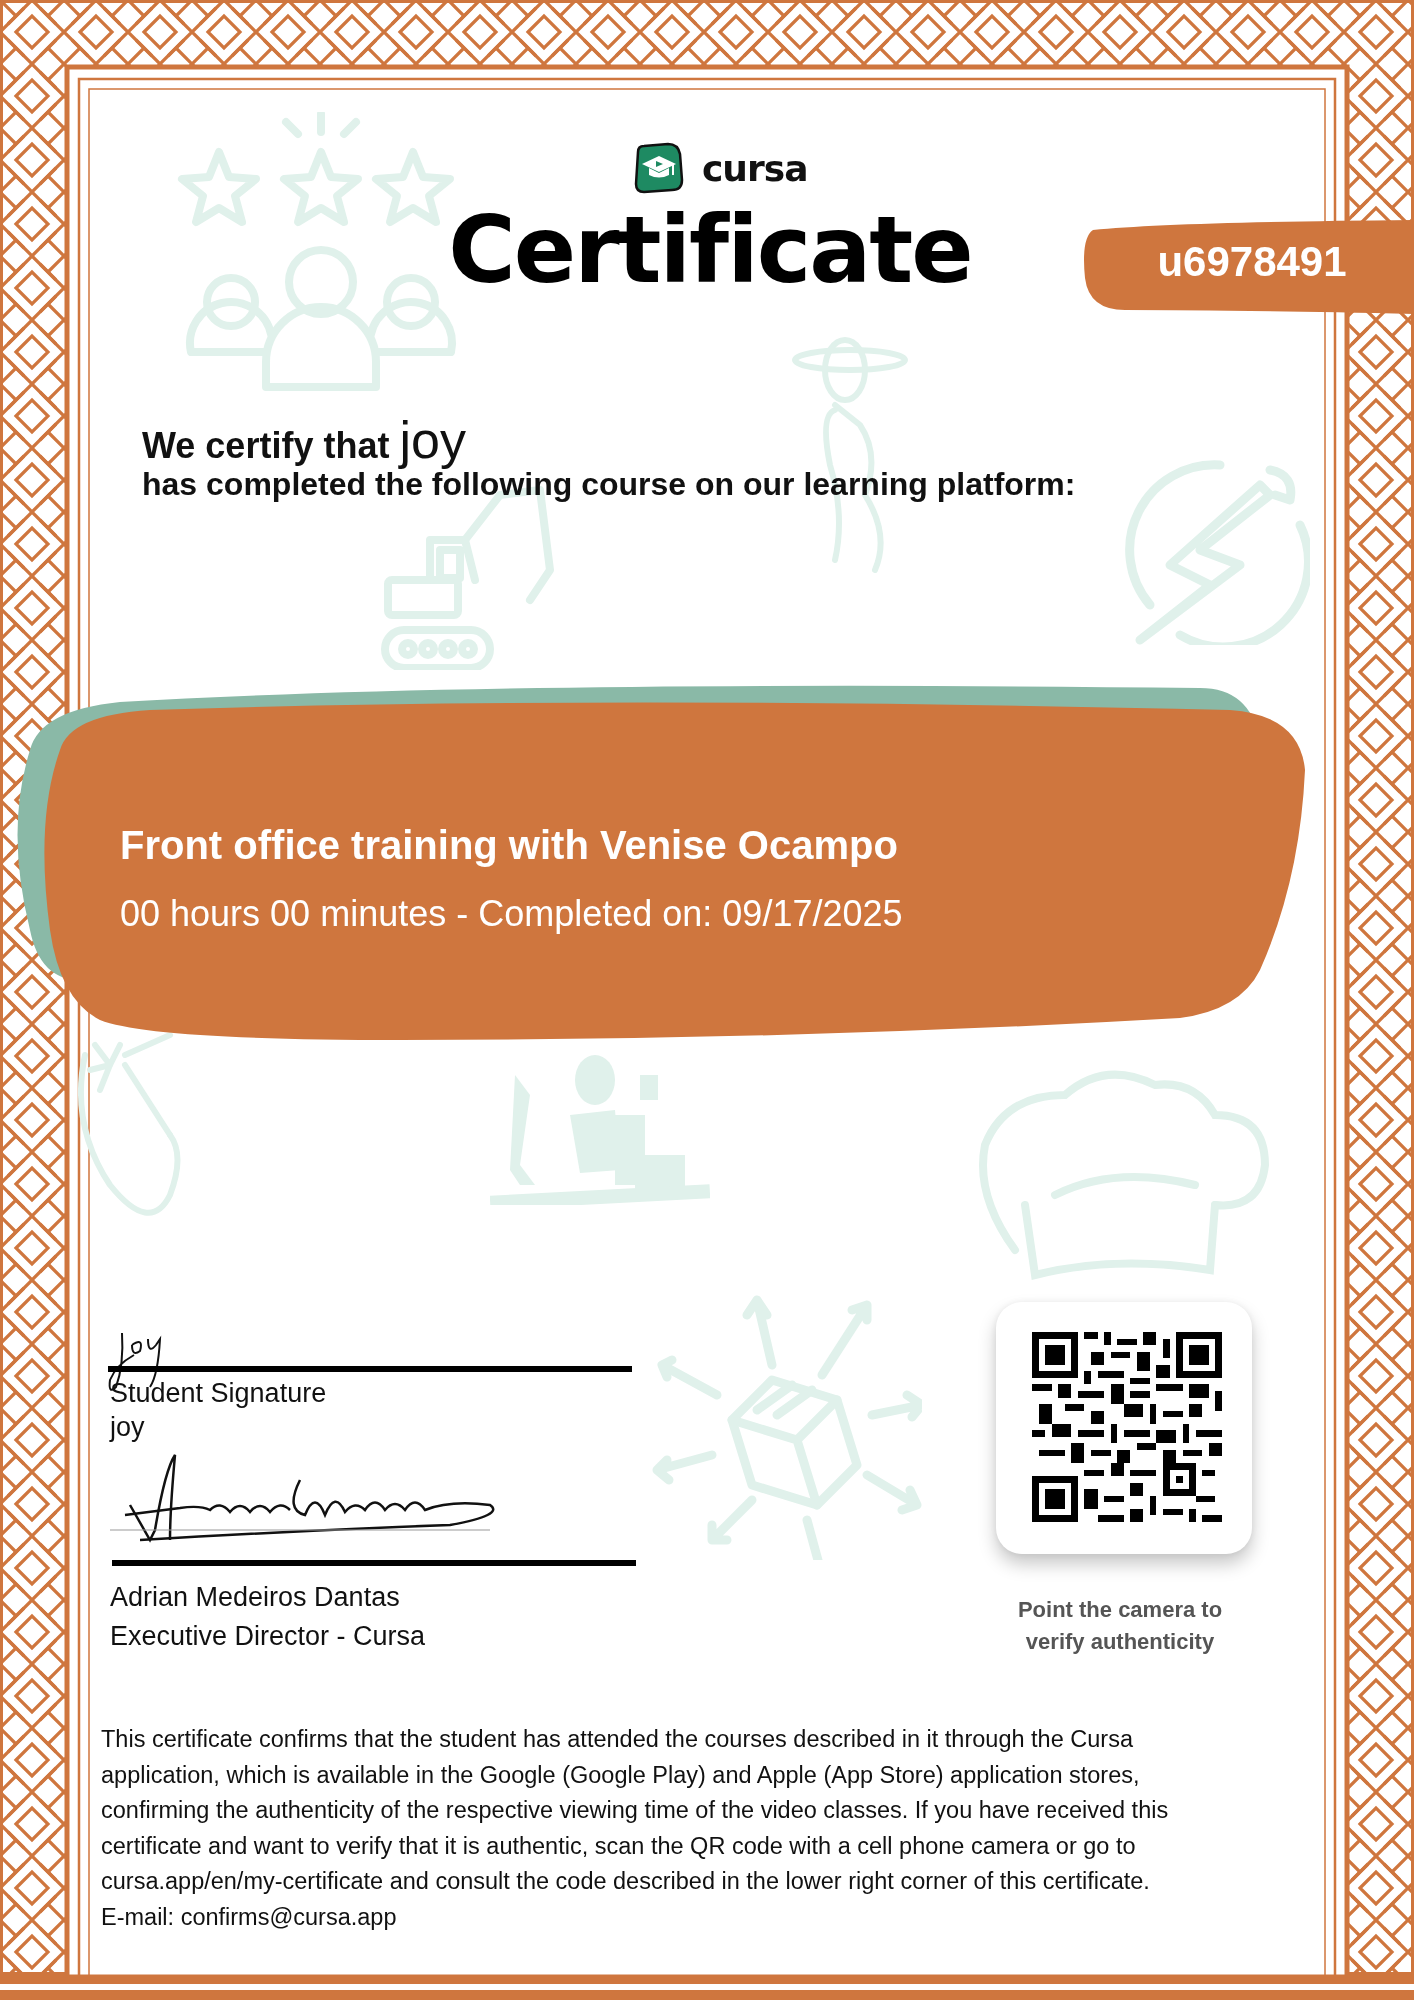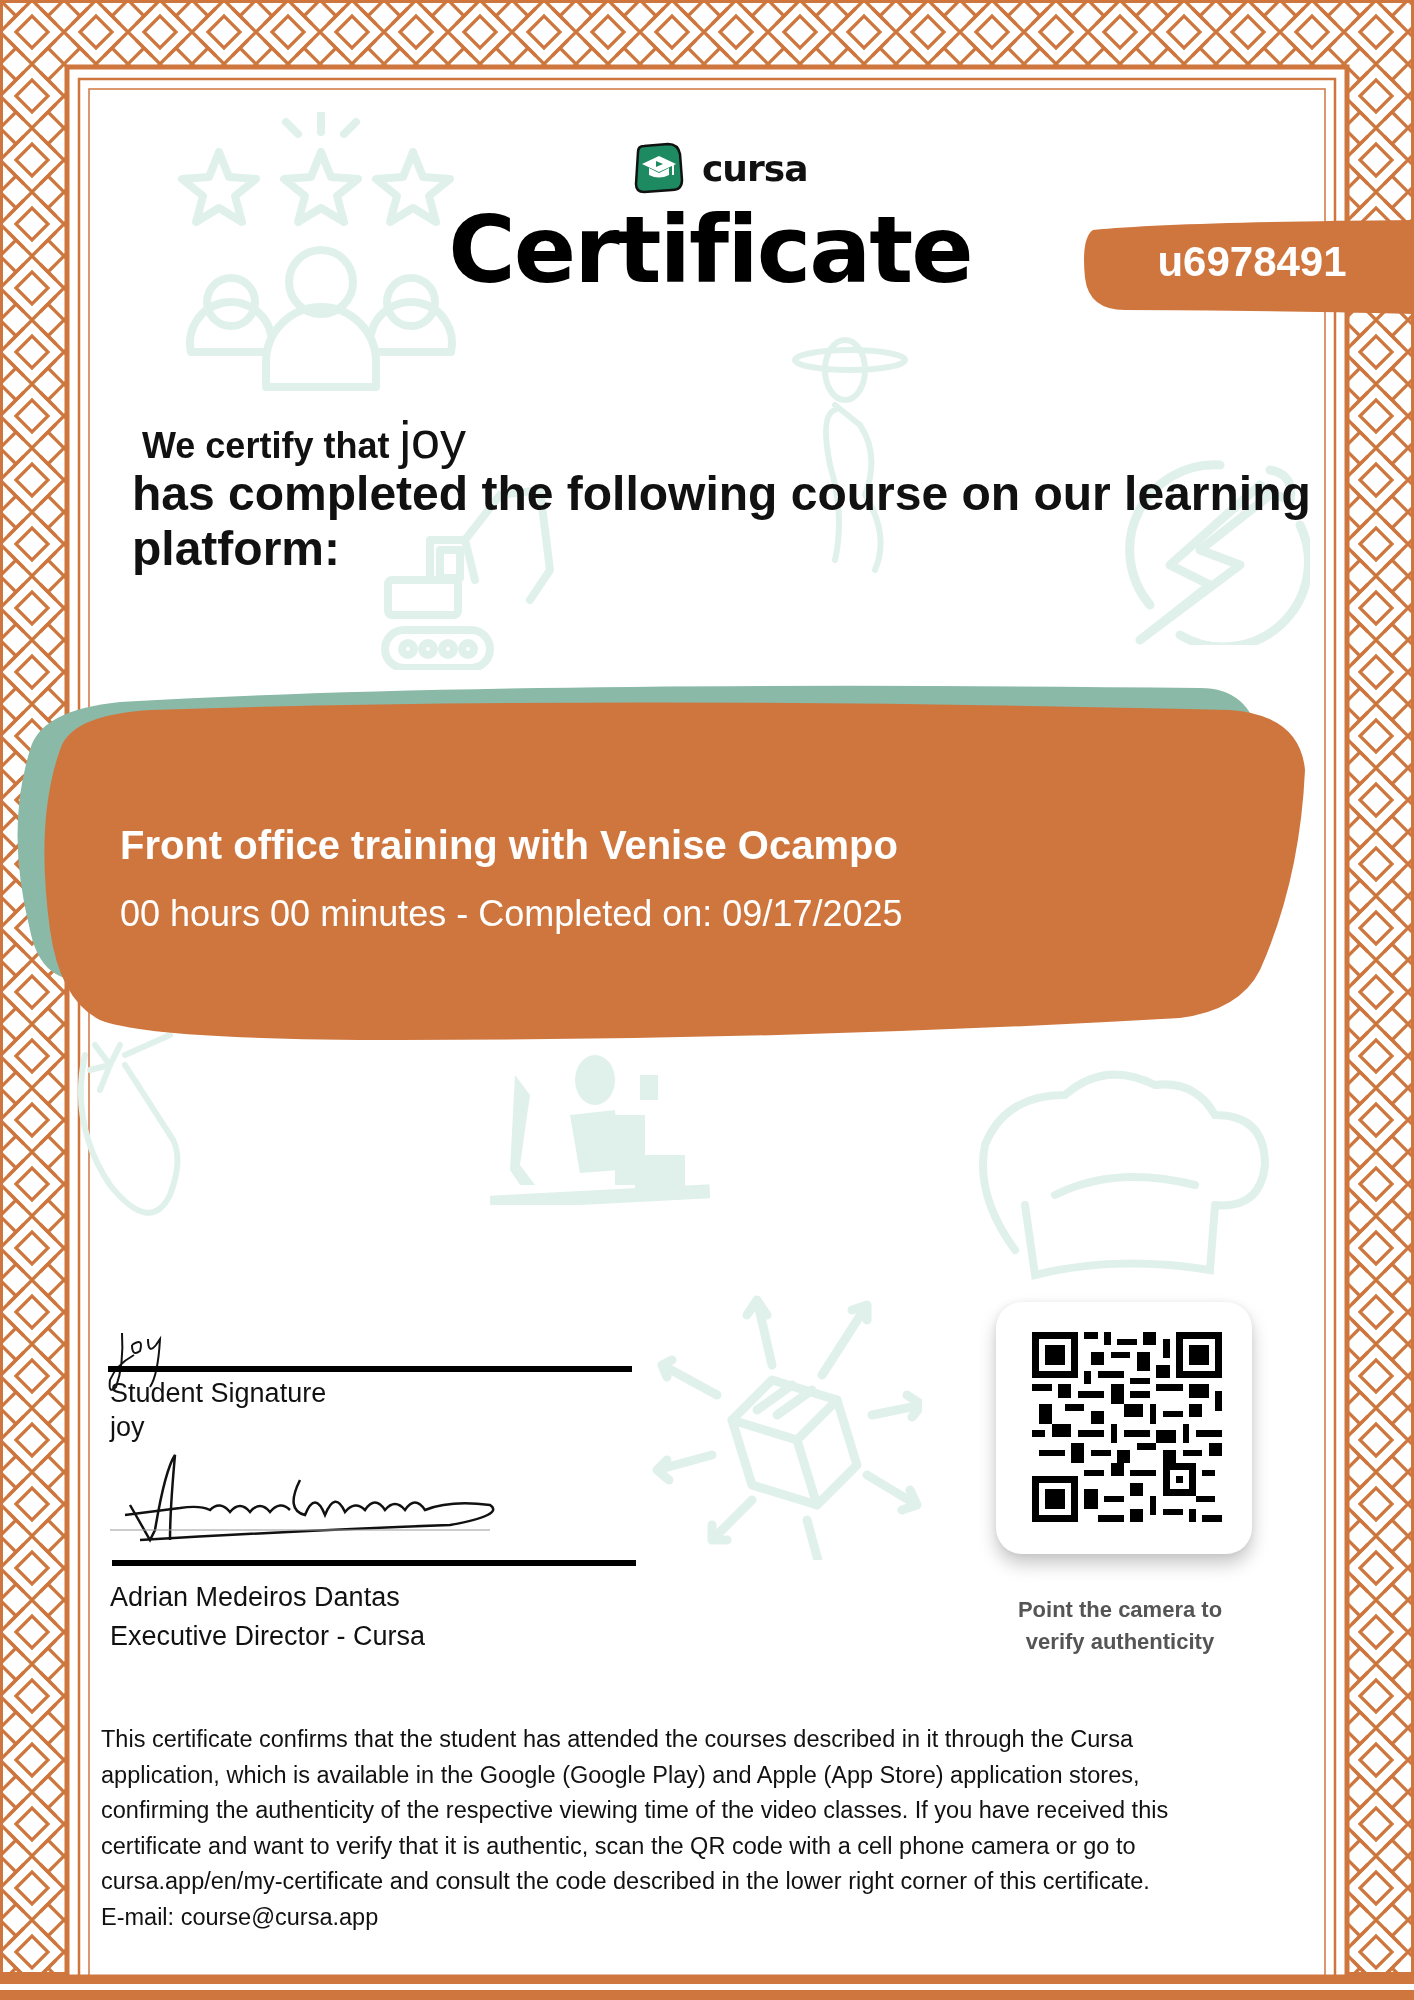--- a/index.html
+++ b/index.html
@@ -17,21 +17,21 @@
   .logo-badge { width:52px; height:52px; }
   .logo-text { font-family:"DejaVu Sans", sans-serif; font-weight:bold; font-size:36px; color:#111; letter-spacing:-1px; }
 
   .title { position:absolute; left:420px; top:205px; width:580px; text-align:center; font-family:"DejaVu Sans", sans-serif; font-weight:bold; font-size:92px; color:#000; letter-spacing:-2px; line-height:1; }
 
   .code-badge { position:absolute; left:1075px; top:218px; width:345px; height:96px; }
   .code-text { position:absolute; left:1112px; top:238px; width:280px; text-align:center; color:#fff; font-weight:bold; font-size:42px; font-family:"Liberation Sans", sans-serif; }
 
   .certify { position:absolute; left:142px; top:410px; font-weight:bold; font-size:36px; color:#111;text-align:right; }
   .certify .name { font-size:52px; font-weight:normal; }
-  .certify-2 { position:absolute; left:132px; top:466px; font-weight:bold; font-size:48px; color:#111; }
+  .certify-2 { position:absolute; left:142px; top:466px; font-weight:bold; font-size:32px; color:#111; }
 
   .banner { position:absolute; left:0; top:680px; width:1330px; height:370px; }
   .course-title { position:absolute; left:120px; top:823px; color:#fff; font-weight:bold; font-size:40px; }
   .course-meta { position:absolute; left:120px; top:893px; color:#fff; font-size:36px; }
 
   .sig-line { position:absolute; height:6px; background:#000; }
   .sig-label { position:absolute; font-size:27px; color:#111; }
 
   .qr-card { position:absolute; left:996px; top:1302px; width:256px; height:252px; background:#fff; border-radius:26px; box-shadow:0 10px 18px rgba(0,0,0,0.22), 0 0 6px rgba(0,0,0,0.06); }
   .qr { position:absolute; left:1032px; top:1332px; width:190px; height:190px; }
@@ -280,14 +280,14 @@
   <div>Point the camera to</div>
   <div>verify authenticity</div>
 </div>
 
 <div class="disclaimer">
   <div>This certificate confirms that the student has attended the courses described in it through the Cursa</div>
   <div>application, which is available in the Google (Google Play) and Apple (App Store) application stores,</div>
   <div>confirming the authenticity of the respective viewing time of the video classes. If you have received this</div>
   <div>certificate and want to verify that it is authentic, scan the QR code with a cell phone camera or go to</div>
   <div>cursa.app/en/my-certificate and consult the code described in the lower right corner of this certificate.</div>
-  <div>E-mail: course@cursa.app</div>
+  <div>E-mail: confirms@cursa.app</div>
 </div>
 
 </body></html>

